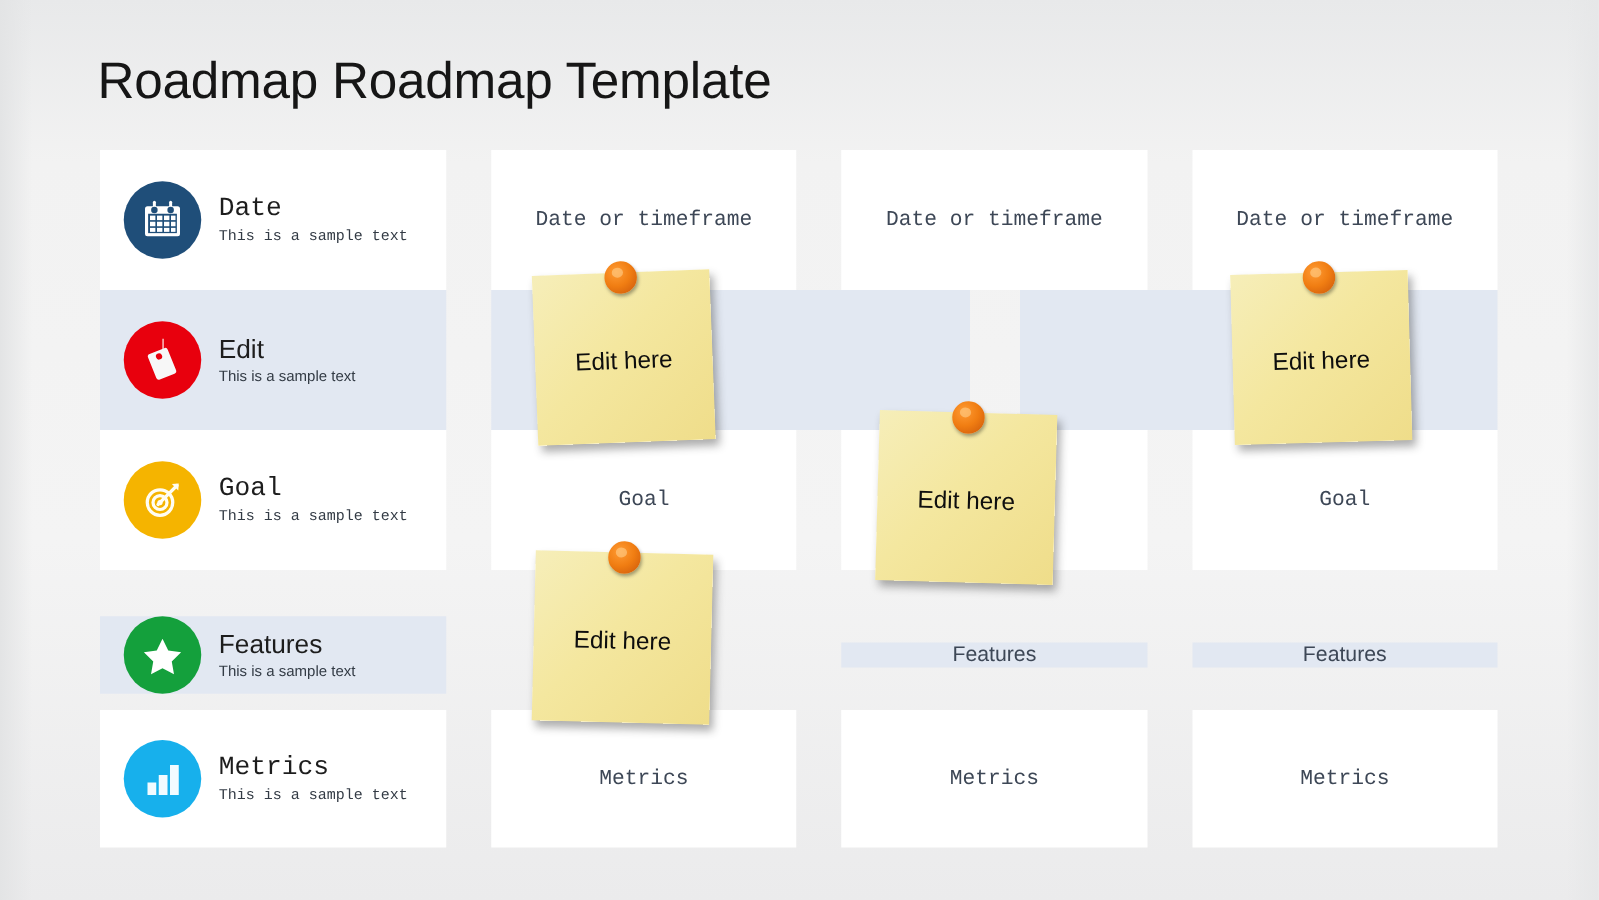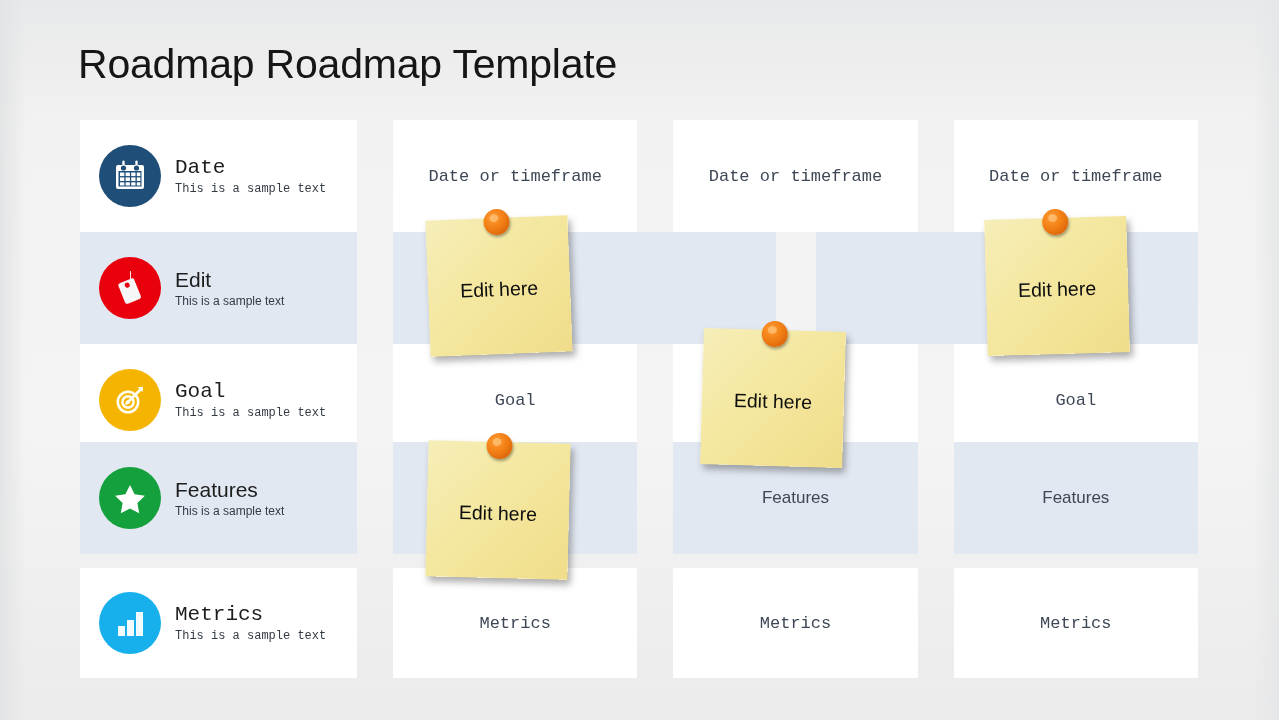--- a/index.html
+++ b/index.html
@@ -49,21 +49,21 @@
   }
   .row {
     position: absolute;
     left: 0; width: 100%;
     height: 112px;
     display: flex;
   }
   .row.r0 { top: 0px;   }
   .row.r1 { top: 112px; }
   .row.r2 { top: 224px; }
-  .row.r3 { top: 322px; }
+  .row.r3 { top: 348px; align-items: center; }
   .row.r4 { top: 448px; height: 110px; }
 
   .cell-label {
     width: 277px;
     flex: none;
     display: flex;
     align-items: center;
     padding-left: 19px;
     gap: 14px;
   }

